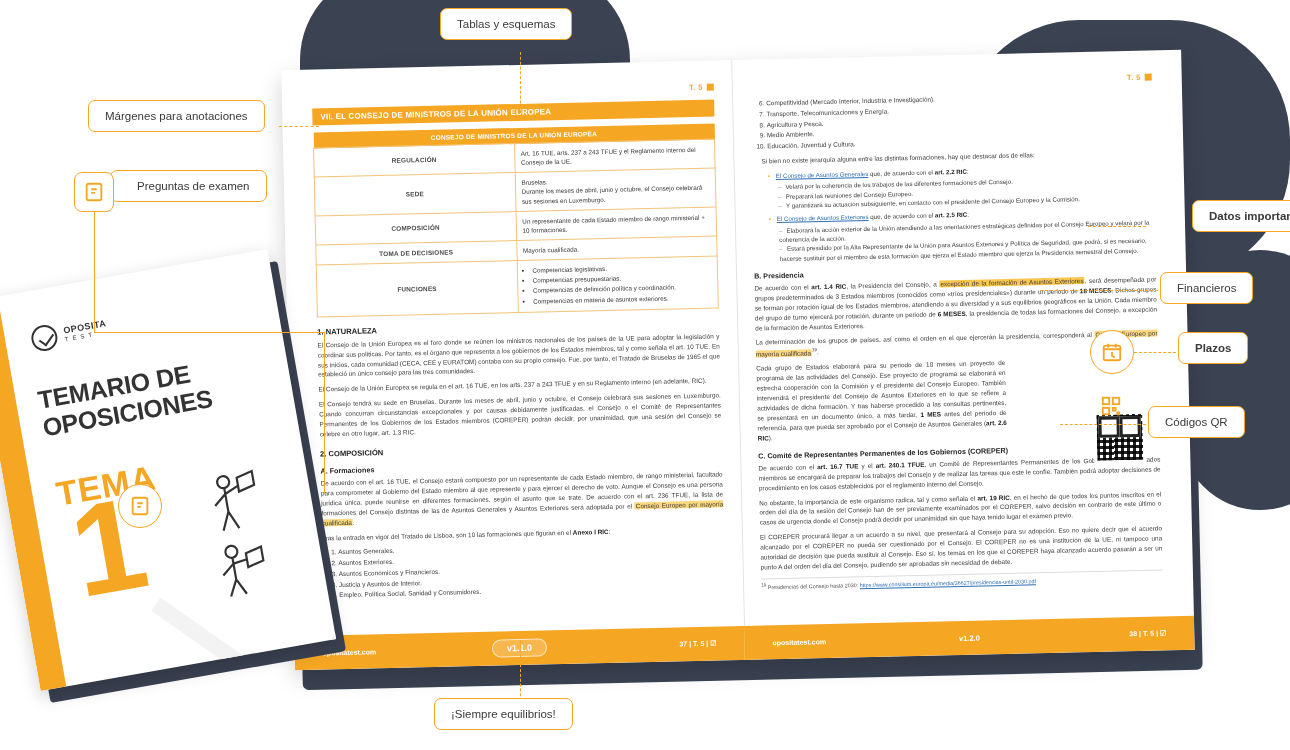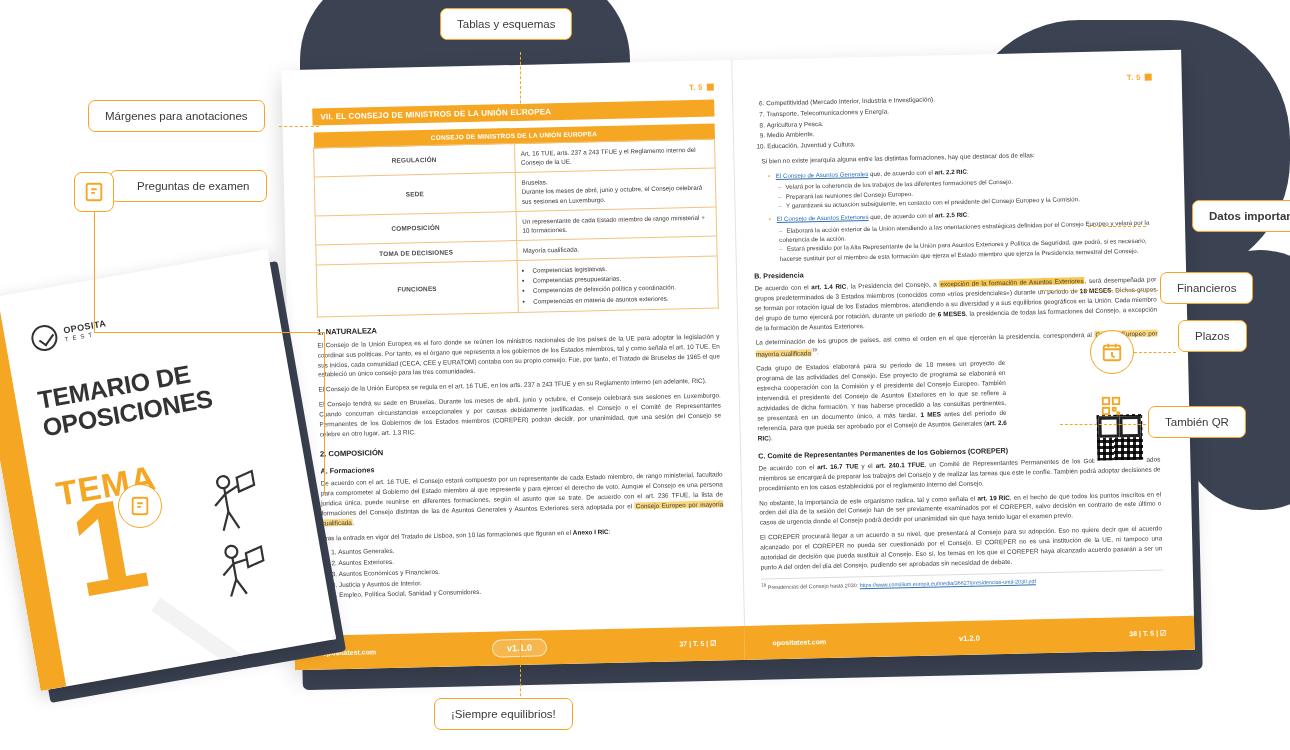--- a/index.html
+++ b/index.html
@@ -399,33 +399,33 @@
   <div class="callout" style="left:1192px; top:200px;font-weight:bold;">
     <span>Datos importantes</span>
   </div>
   <div class="leader h" style="left:1088px; top:226px; width:58px;"></div>
 
   <div class="callout" style="left:1160px; top:272px;">
     <span>Financieros</span>
   </div>
   <div class="leader h" style="left:1040px; top:290px; width:118px;"></div>
 
-  <div class="callout" style="left:1178px; top:320px;">
+  <div class="callout" style="left:1178px; top:332px;font-weight:bold;">
     <span>Plazos</span>
   </div>
   <div class="badge-circle" style="left:1090px; top:330px;">
     <svg class="ico" viewBox="0 0 24 24" fill="none" stroke="#f5a623" stroke-width="2">
       <rect x="3" y="5" width="18" height="16" rx="2"></rect>
       <path d="M3 9h18M8 3v4M16 3v4M12 12v4l3 2"></path>
     </svg>
   </div>
   <div class="leader h" style="left:1134px; top:352px; width:42px;"></div>
 
   <div class="callout" style="left:1148px; top:406px;">
-    <span>También QR</span>
+    <span>Códigos QR</span>
   </div>
   <div class="leader h" style="left:1060px; top:424px; width:86px;"></div>
   <svg style="position:absolute;left:1100px;top:395px;width:22px;height:22px;z-index:7" viewBox="0 0 24 24" fill="none" stroke="#f5a623" stroke-width="2">
     <rect x="3" y="3" width="7" height="7"></rect>
       <rect x="14" y="3" width="7" height="7"></rect>
       <rect x="3" y="14" width="7" height="7"></rect>
       <path d="M14 14h3v3h-3zM19 19h2v2h-2z"></path>
   </svg>
 
   <div class="leader v" style="left:520px; top:640px; height:66px;"></div>

